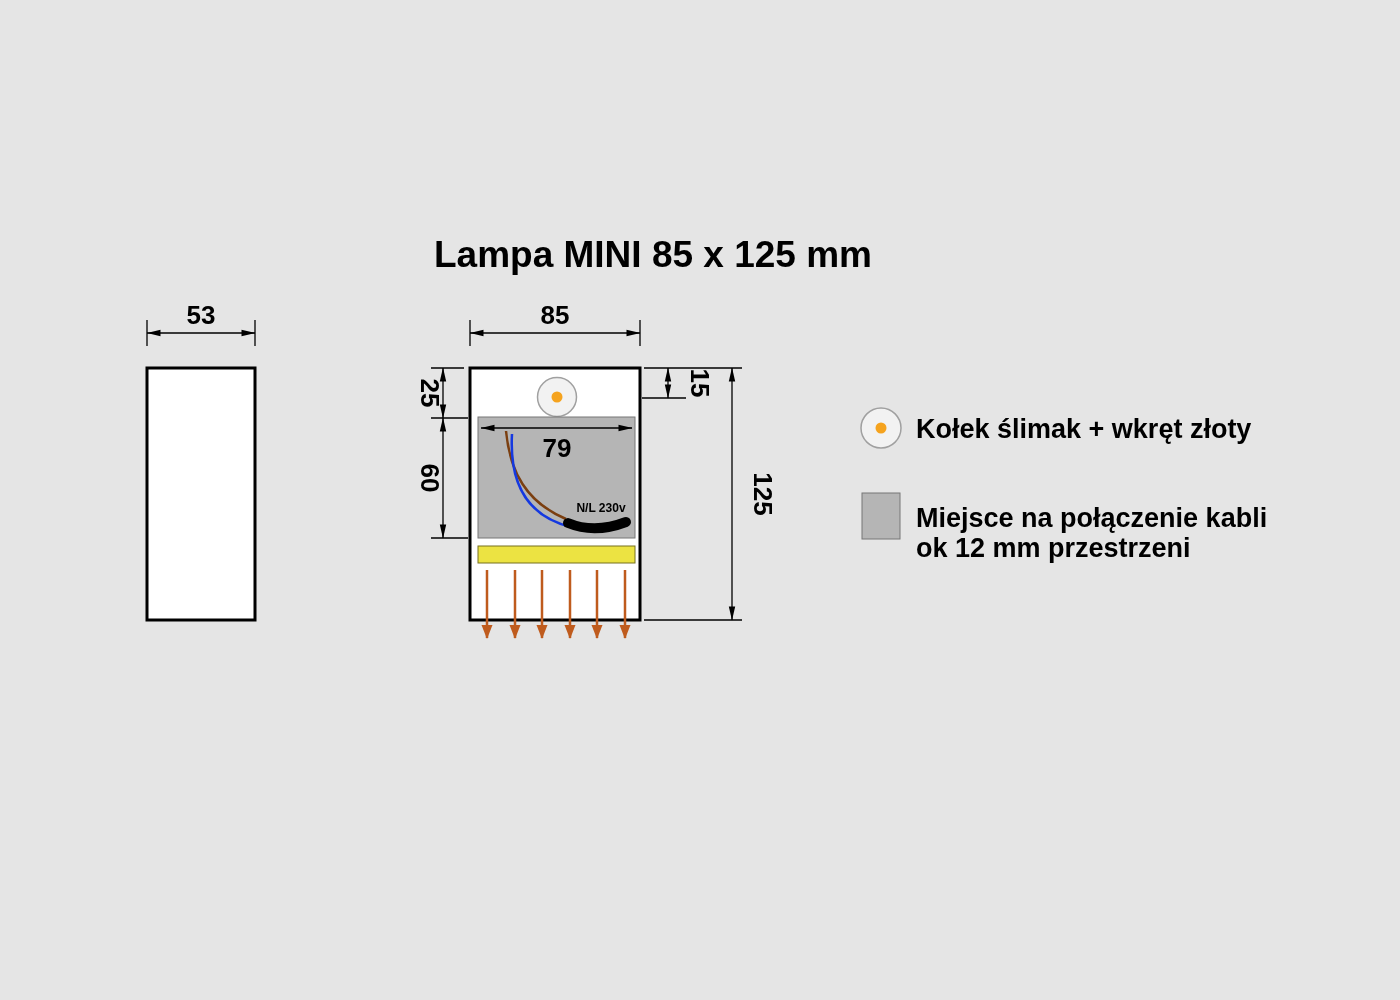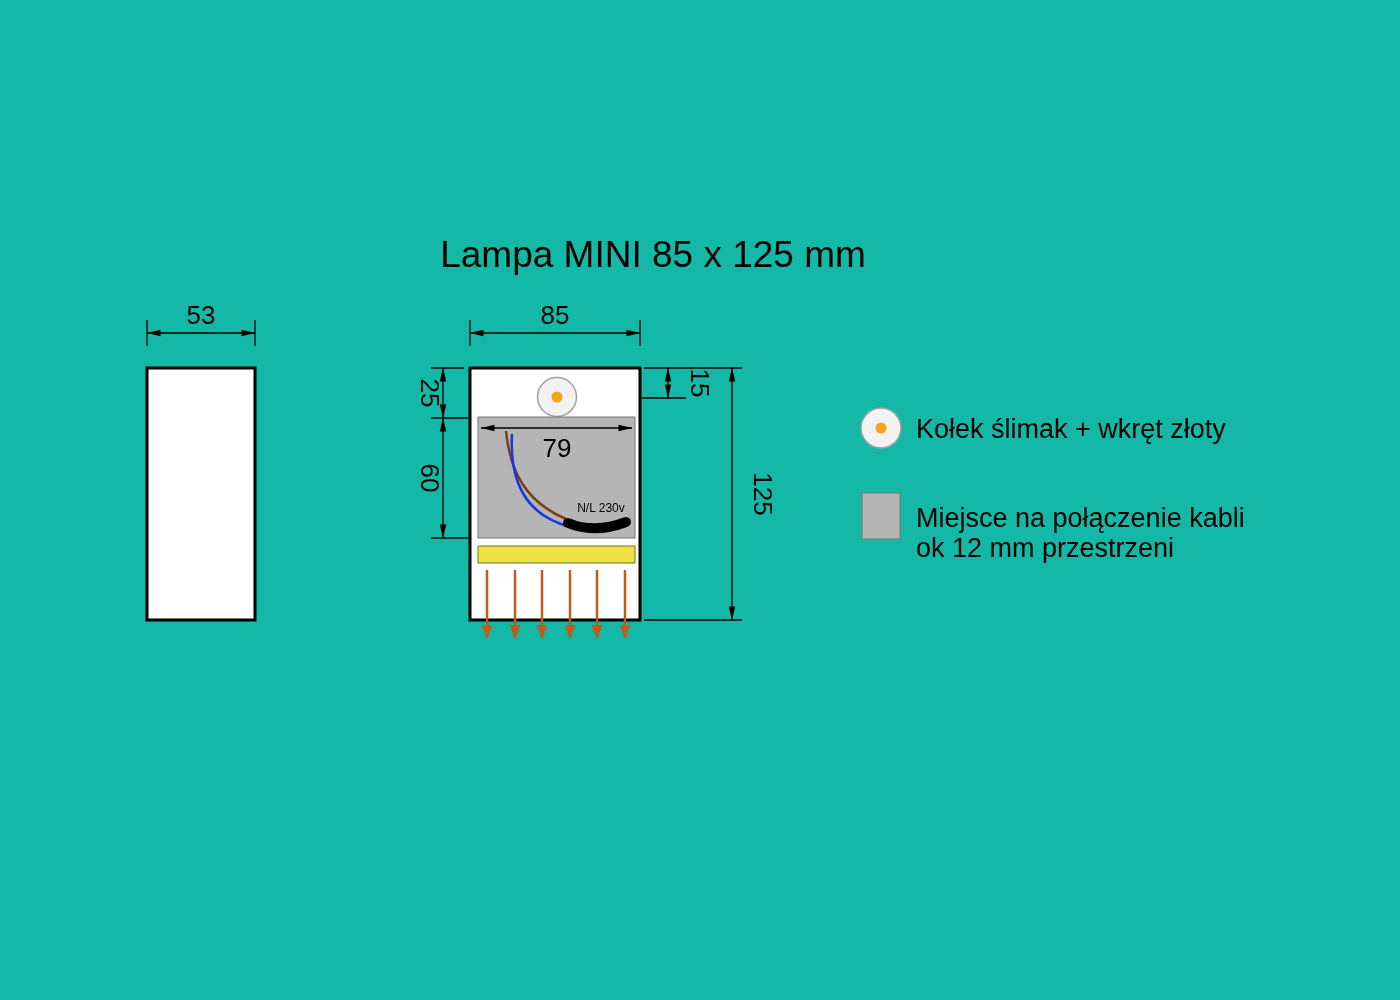--- a/index.html
+++ b/index.html
@@ -4,22 +4,23 @@
 <style>
   html, body {
     margin: 0;
     padding: 0;
     background: #ffffff;
   }
   .canvas {
     position: relative;
     width: 1400px;
     height: 1000px;
-    background: #14b8a6;
+    background: #e5e5e5;
     overflow: hidden;
+    font-weight: bold;
   }
   svg text {
     font-family: "Liberation Sans", sans-serif;
     fill: #000000;
   }
   .title       { font-size: 37px; }
   .dim-label   { font-size: 26px; }
   .legend-label{ font-size: 27px; }
   .cable-label { font-size: 12px; }
   .outline     { fill: #ffffff; stroke: #000000; stroke-width: 3; }

